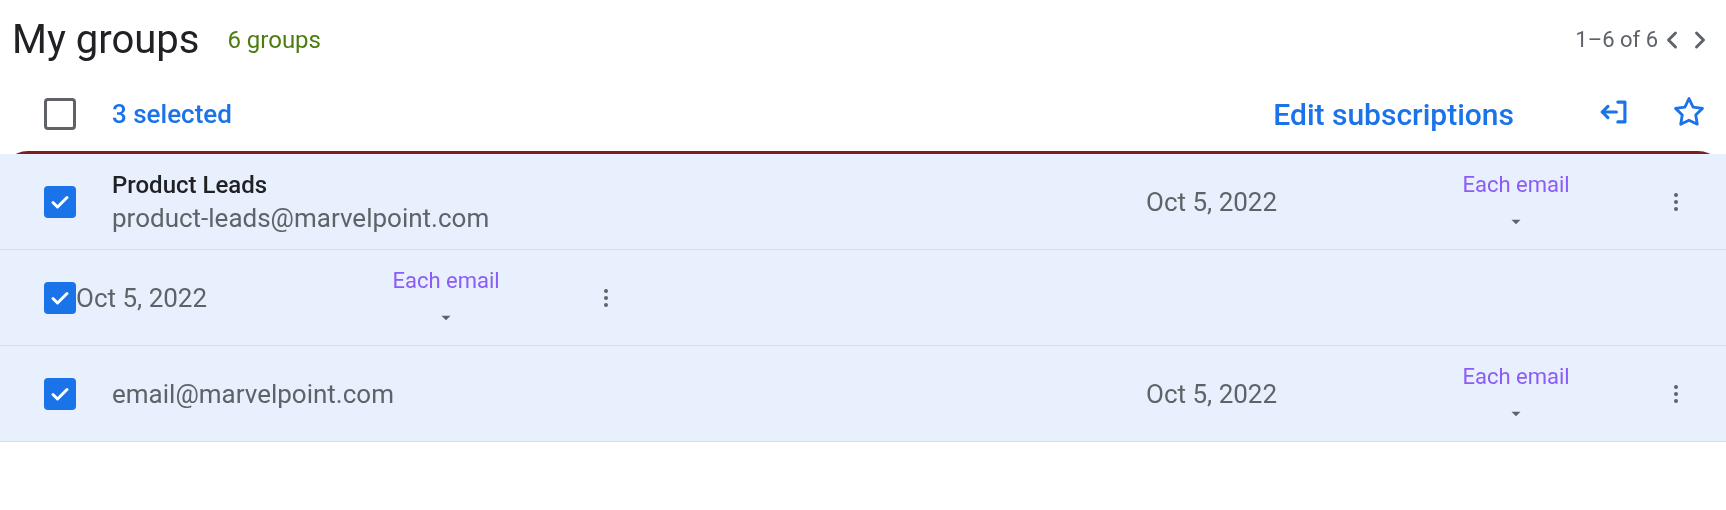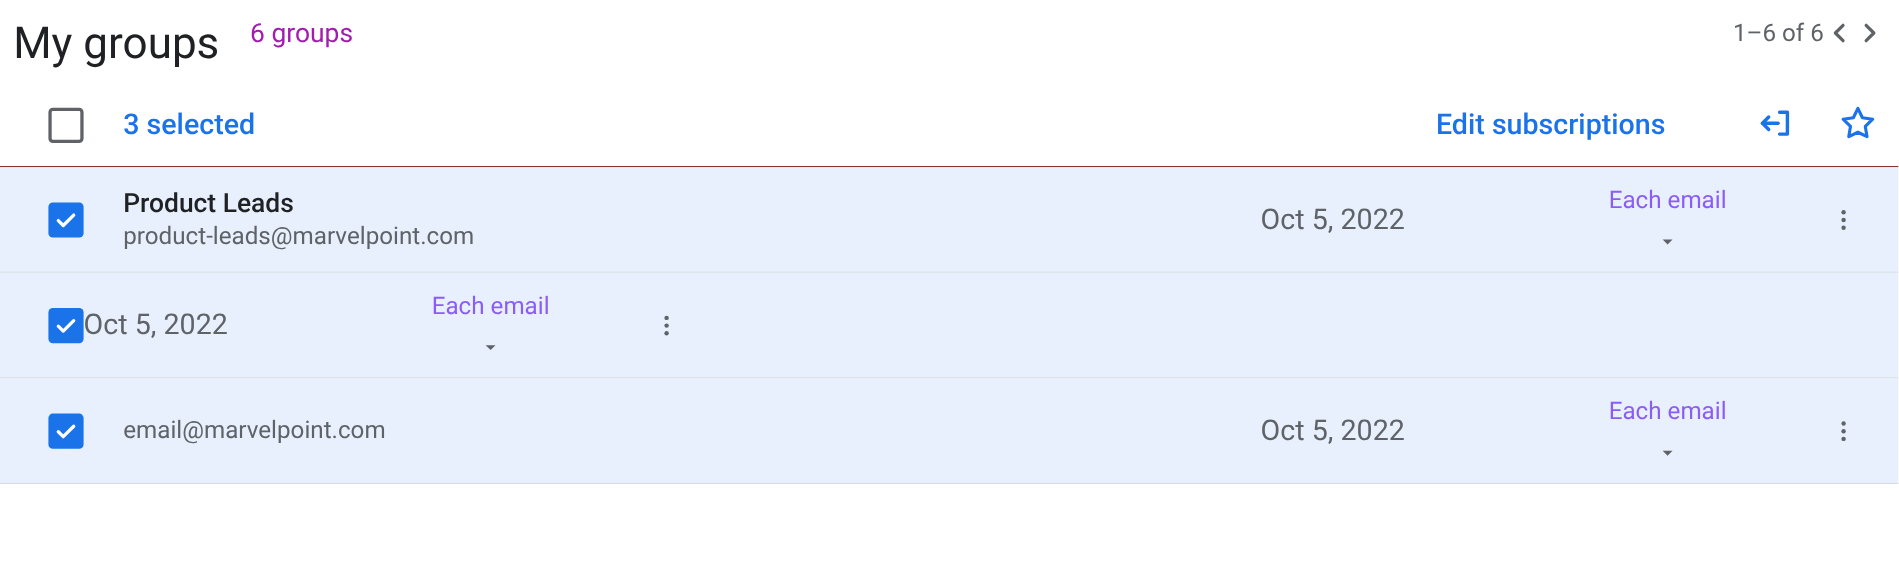--- a/index.html
+++ b/index.html
@@ -4,32 +4,32 @@
   <style>
     * { box-sizing: border-box; margin: 0; padding: 0; }
     body {
       font-family: 'Google Sans', Roboto, Arial, sans-serif;
       background: #fff;
       color: #202124;
       width: 1726px;
     }
     .header {
       display: flex;
-      align-items: flex-start;
+      align-items: center;
       padding: 16px 12px 20px 12px;
     }
     .page-title {
       font-size: 40px;
       font-weight: 400;
       color: #202124;
       margin-right: 28px;
     }
     .group-count {
       font-size: 24px;
-      color: #a21caf;
+      color: #4d7c0f;
     }
     .spacer { flex: 1; }
     .pagination {
       display: flex;
       align-items: center;
     }
     .pagination-text {
       font-size: 22px;
       color: #5f6368;
     }
@@ -52,38 +52,39 @@
       border: 3px solid #5f6368;
       border-radius: 4px;
       cursor: pointer;
     }
     .selected-text {
       font-size: 26px;
       font-weight: 500;
       color: #1a73e8;
     }
     .edit-sub {
-      font-size: 26px;
+      font-size: 30px;
       font-weight: 500;
       color: #1a73e8;
       cursor: pointer;
     }
     .toolbar-icons {
       display: flex;
       align-items: center;
       gap: 40px;
       margin-left: 48px;
       margin-right: 12px;
     }
     .toolbar-icon {
       color: #1a73e8;
       cursor: pointer;
     }
     .rows {
-      border-top: 1px solid #7f1d1d;
+      border-top: 3px solid #7f1d1d;
+      border-radius: 28px;
     }
     .row {
       display: flex;
       align-items: center;
       border-bottom: 1px solid #dadce0;
       background: #e8f0fe;
       padding: 16px 20px 16px 44px;
       min-height: 96px;
     }
     .row-checkbox {
@@ -103,21 +104,21 @@
       flex: 1;
       min-width: 0;
     }
     .group-name {
       font-size: 24px;
       font-weight: 500;
       color: #202124;
       margin-bottom: 4px;
     }
     .group-email {
-      font-size: 22px;
+      font-size: 26px;
       color: #5f6368;
     }
     .row-date {
       width: 240px;
       font-size: 26px;
       color: #5f6368;
     }
     .row-sub {
       width: 260px;
       display: flex;

